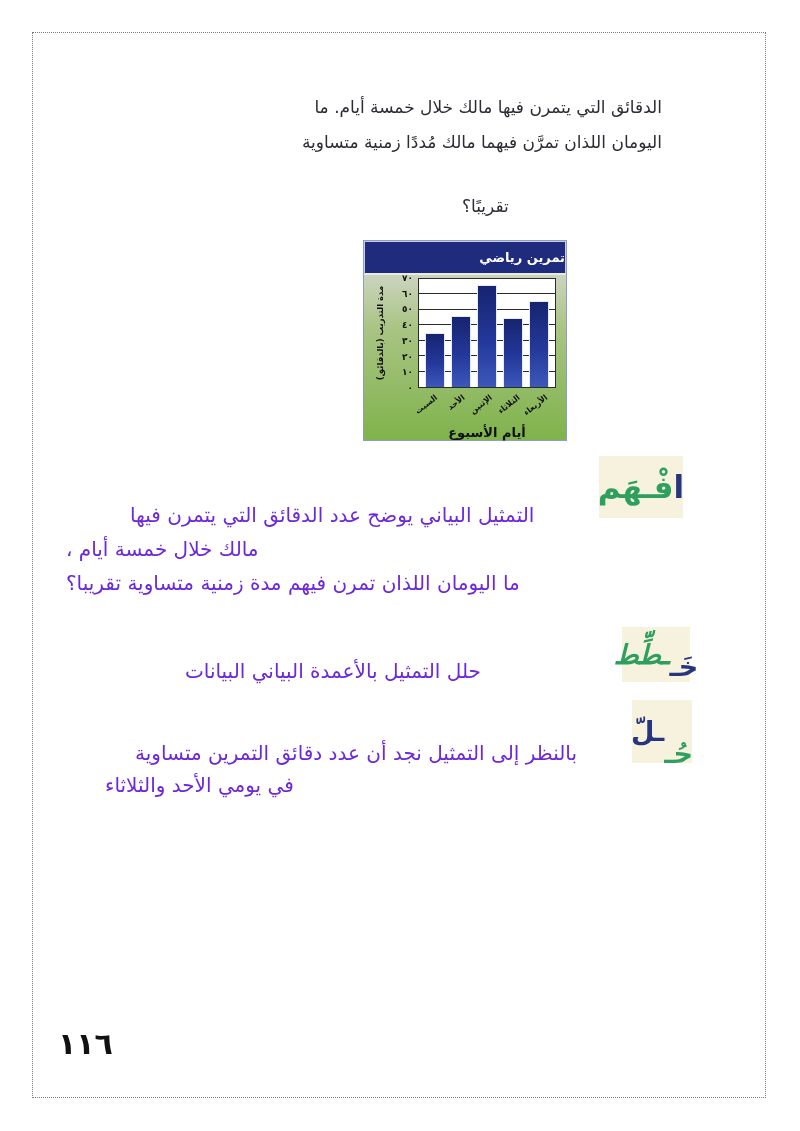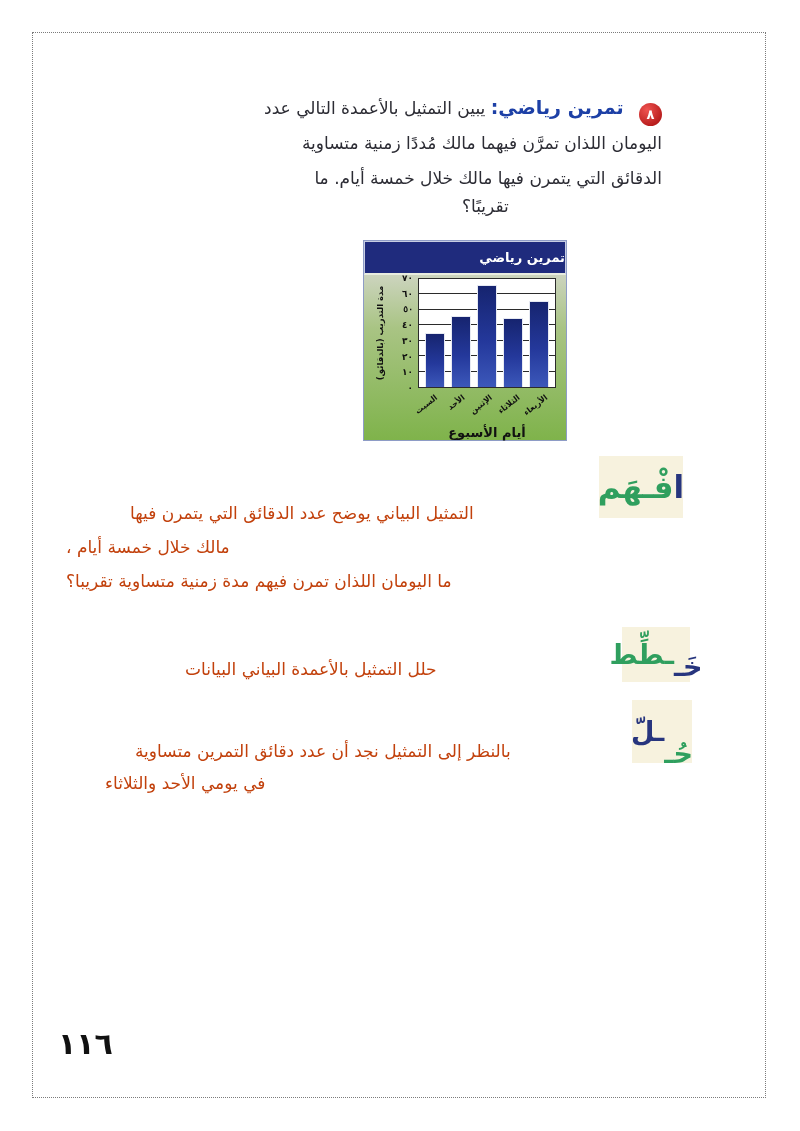--- a/index.html
+++ b/index.html
@@ -46,55 +46,50 @@
           font-size:13px;font-weight:bold;color:#111}
 
   
   .logo{background:#f7f2de;display:flex;align-items:center;justify-content:center;
         font-weight:bold;direction:rtl;line-height:1}
   .logo-understand{left:599px;top:456px;width:84px;height:62px;font-size:31px}
   .logo-plan{left:622px;top:627px;width:68px;height:55px;font-size:27px}
   .logo-solve{left:632px;top:700px;width:60px;height:63px;font-size:27px}
 
   
-  .blue-line{font-size:17px;color:#c2410c;white-space:nowrap}
+  .blue-line{font-size:20px;color:#6d28d9;white-space:nowrap}
   .u-line1{left:130px;top:503px}
   .u-line2{left:66px;top:537px}
   .u-line3{left:66px;top:571px}
   .p-line1{left:185px;top:659px}
   .s-line1{left:135px;top:741px}
   .s-line2{left:105px;top:773px}
 
   
   .page-number{left:58px;top:1026px;font-size:30px;font-weight:bold;color:#111}
 </style>
 </head>
 <body>
 
 <div class="abs page-border"></div>
 
 <div class="abs problem rtl">
-  <div class="problem-line">
-    <span class="badge">٨</span>
-    <span class="lead">تمرين رياضي:</span>
-    <span>يبين التمثيل بالأعمدة التالي عدد</span>
-  </div>
+  <div class="problem-line">الدقائق التي يتمرن فيها مالك خلال خمسة أيام. ما</div>
   <div class="problem-line">اليومان اللذان تمرَّن فيهما مالك مُددًا زمنية متساوية</div>
-  <div class="problem-line">الدقائق التي يتمرن فيها مالك خلال خمسة أيام. ما</div>
 </div>
 <div class="abs problem-last rtl">تقريبًا؟</div>
 
 <div class="abs chart">
   <div class="chart-header">تمرين رياضي</div>
   <div class="chart-body">
     <div class="ylabel rtl">مدة التدريب (بالدقائق)</div>
     <div class="yticks">
         <div class="ytick" style="bottom: calc(100% - 5px);">٧٠</div>
         <div class="ytick" style="bottom: calc(85.7143% - 5px);">٦٠</div>
-        <div class="ytick" style="bottom: calc(71.4286% - 5px); font-family: Liberation Serif, serif;">٥٠</div>
+        <div class="ytick" style="bottom: calc(71.4286% - 5px);">٥٠</div>
         <div class="ytick" style="bottom: calc(57.1429% - 5px);">٤٠</div>
         <div class="ytick" style="bottom: calc(42.8571% - 5px);">٣٠</div>
         <div class="ytick" style="bottom: calc(28.5714% - 5px);">٢٠</div>
         <div class="ytick" style="bottom: calc(14.2857% - 5px);">١٠</div>
         <div class="ytick" style="bottom: calc(0% - 5px);">٠</div>
       </div>
     <div class="plot">
       <div>
           <div class="gridline" style="bottom: 85.7143%;"></div>
           <div class="gridline" style="bottom: 71.4286%;"></div>
@@ -135,21 +130,21 @@
 <div class="abs logo logo-understand">
     <span style="color: rgb(39, 53, 126);">ا</span>
     <span style="color: rgb(47, 159, 94);">فْـهَم</span>
   </div>
 <div class="abs blue-line rtl u-line1">التمثيل البياني يوضح عدد الدقائق التي يتمرن فيها</div>
 <div class="abs blue-line rtl u-line2">مالك خلال خمسة أيام ،</div>
 <div class="abs blue-line rtl u-line3">ما اليومان اللذان تمرن فيهم مدة زمنية متساوية تقريبا؟</div>
 
 <div class="abs logo logo-plan">
     <span style="color: rgb(39, 53, 126); margin-top: 24px;">خَـ</span>
-    <span style="color: rgb(47, 159, 94);">ـطِّط</span>
+    <span style="color: rgb(47, 159, 94); font-style: italic;">ـطِّط</span>
   </div>
 <div class="abs blue-line rtl p-line1">حلل التمثيل بالأعمدة البياني البيانات</div>
 
 <div class="abs logo logo-solve">
     <span style="color: rgb(47, 159, 94); margin-top: 43px;">حُـ</span>
     <span style="color: rgb(39, 53, 126);">ـلّ</span>
   </div>
 <div class="abs blue-line rtl s-line1">بالنظر إلى التمثيل نجد أن عدد دقائق التمرين متساوية</div>
 <div class="abs blue-line rtl s-line2">في يومي الأحد والثلاثاء</div>
 

